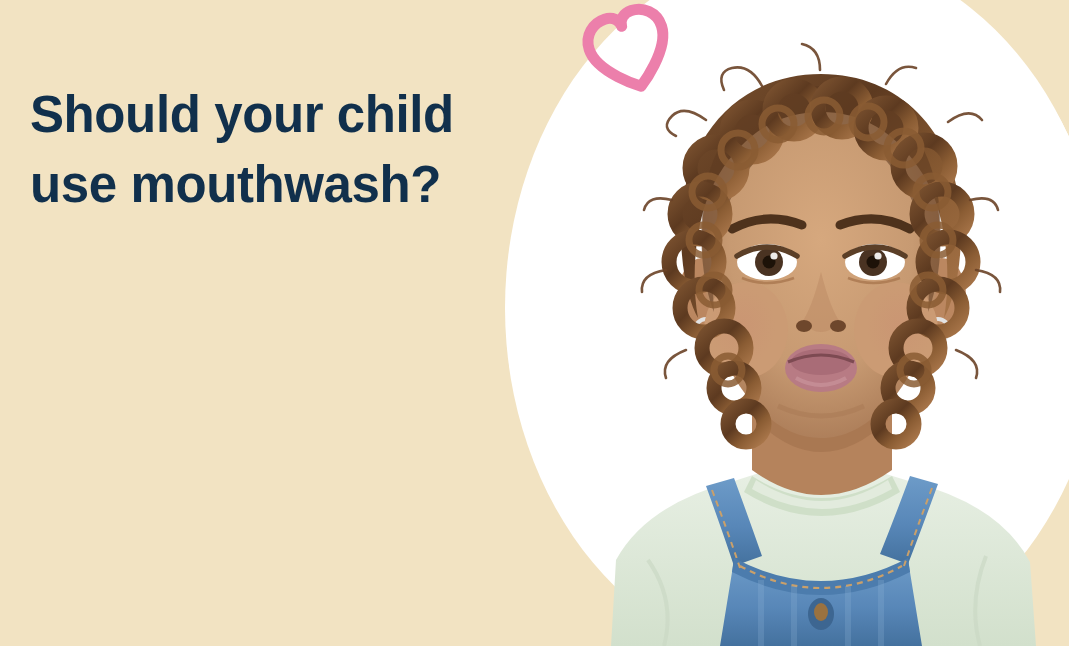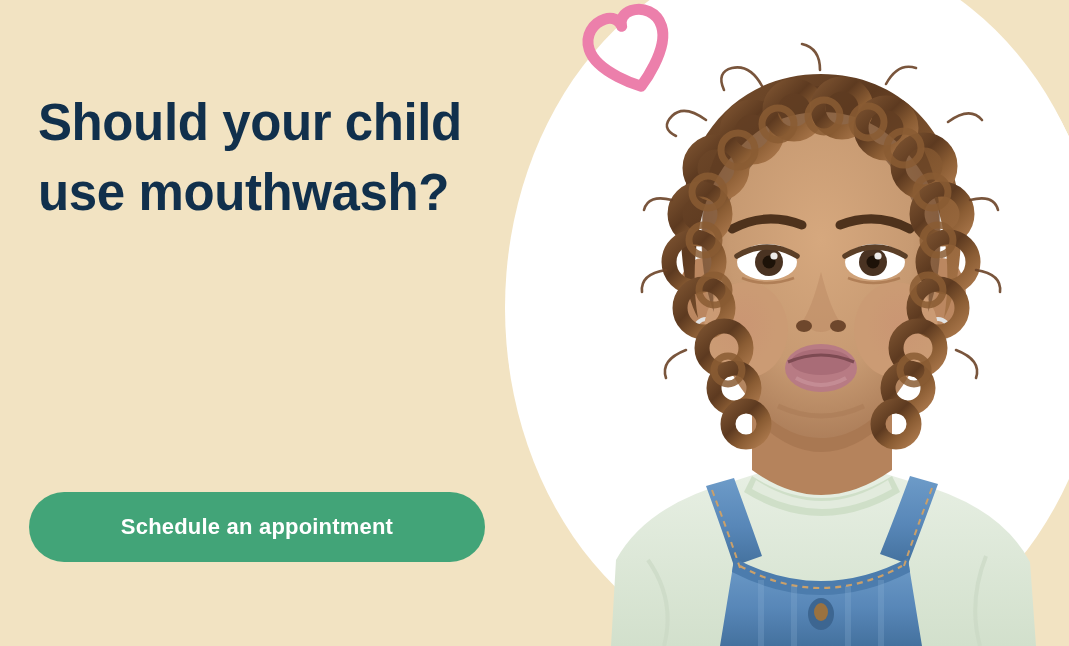--- a/index.html
+++ b/index.html
@@ -57,21 +57,21 @@
     position:absolute;
     left:0;top:0;
     width:560px;height:646px;
     z-index:8;
     padding:0;
   }
   .headline{
     position:absolute;
     left:30px;top:80px;
     width:530px;
-    margin:8px;
+    margin:0;
     font-size:51px;
     line-height:70px;
     font-weight:bold;
     letter-spacing:-0.4px;
     color:#11304c;
     white-space:pre-line;
   }
   .subcopy{
     position:absolute;
     left:30px;top:300px;
@@ -301,16 +301,15 @@
                C 44 11 50 16 50 23
                C 50 16 56 11 64 11
                C 76 11 88 20 88 35
                C 88 60 50 86 50 86 Z" fill="none" stroke="#ec7fab" stroke-width="11" stroke-linejoin="round" stroke-linecap="round"></path>
     </svg>
   </div>
 
   <div class="content">
     <h1 class="headline">Should your child
 use mouthwash?</h1>
-    <button class="cta">Schedule an appointment</button>
   </div>
 
 </div>
 
 </body></html>

